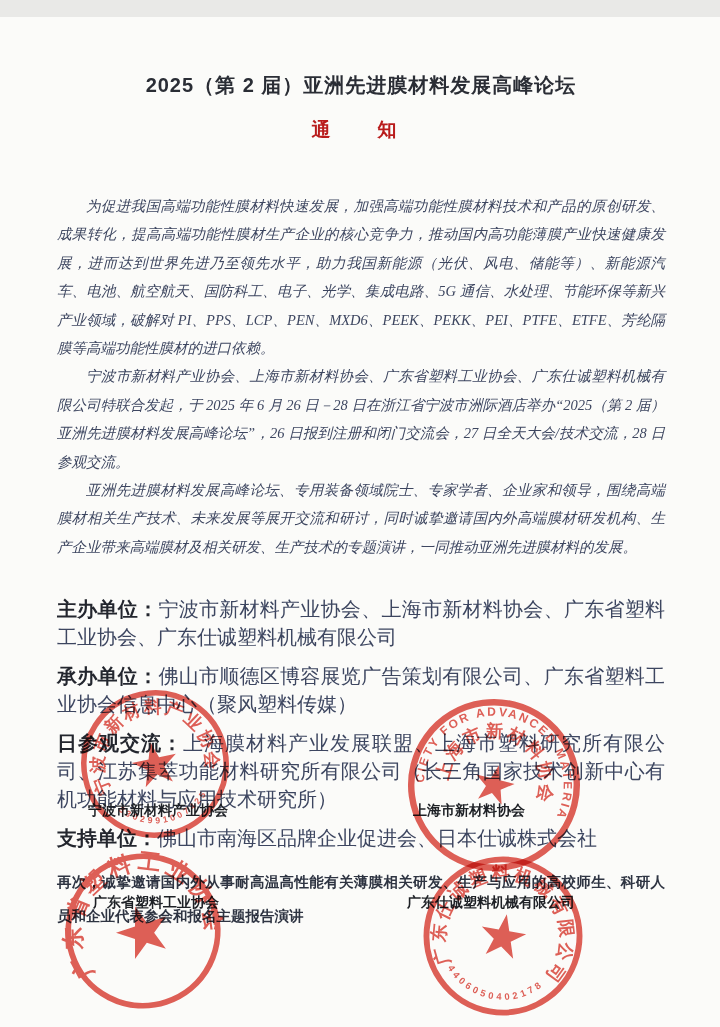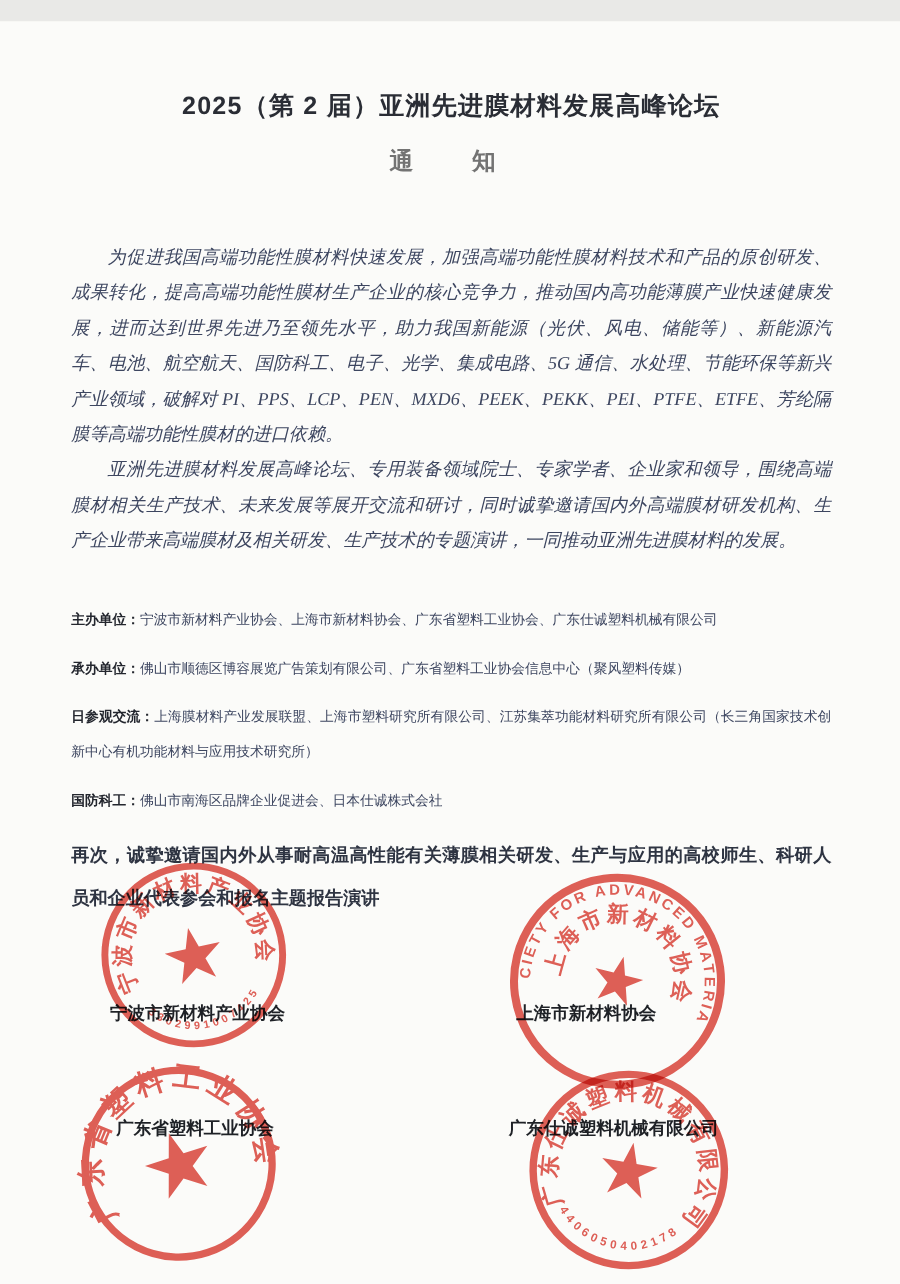--- a/index.html
+++ b/index.html
@@ -20,37 +20,37 @@
     font-size:20px;line-height:32px;
     color:#2a2d35;
     letter-spacing:1px;
   }
   .doc-subtitle{
     margin:13px 0 0 0;
     text-align:center;
     font-family:"Liberation Sans", sans-serif;
     font-weight:bold;
     font-size:19px;line-height:32px;
-    color:#737373;
+    color:#b91c1c;
     letter-spacing:14px;
   }
   .para{
     margin:0;
     text-indent:2em;
     text-align:justify;
     font-size:14.5px;
     line-height:28.4px;
     color:#3d4660;
     font-style:italic;
   }
   .para.first{margin-top:46px;}
   .sections{margin-top:34px;}
   .section{
     margin:0 0 11px 0;
-    font-size:11px;
+    font-size:20px;
     line-height:28px;
     text-align:justify;
     color:#3d4660;
   }
   .sec-label{
     font-family:"Liberation Sans", sans-serif;
     font-weight:bold;
     color:#23262e;
   }
   .closing{
@@ -89,34 +89,35 @@
 </head>
 <body>
 
 <div class="page">
   <div class="content">
 
     <h1 class="doc-title">2025（第 2 届）亚洲先进膜材料发展高峰论坛</h1>
     <h2 class="doc-subtitle">通　知</h2>
 
     <p class="para first">为促进我国高端功能性膜材料快速发展，加强高端功能性膜材料技术和产品的原创研发、成果转化，提高高端功能性膜材生产企业的核心竞争力，推动国内高功能薄膜产业快速健康发展，进而达到世界先进乃至领先水平，助力我国新能源（光伏、风电、储能等）、新能源汽车、电池、航空航天、国防科工、电子、光学、集成电路、5G 通信、水处理、节能环保等新兴产业领域，破解对 PI、PPS、LCP、PEN、MXD6、PEEK、PEKK、PEI、PTFE、ETFE、芳纶隔膜等高端功能性膜材的进口依赖。</p>
+    <p class="para">宁波市新材料产业协会、上海市新材料协会、广东省塑料工业协会、广东仕诚塑料机械有限公司特联合发起，于 2025 年 6 月 26 日－28 日在浙江省宁波市洲际酒店举办“2025（第 2 届）亚洲先进膜材料发展高峰论坛”，26 日报到注册和闭门交流会，27 日全天大会/技术交流，28 日参观交流。</p>
     <p class="para">亚洲先进膜材料发展高峰论坛、专用装备领域院士、专家学者、企业家和领导，围绕高端膜材相关生产技术、未来发展等展开交流和研讨，同时诚挚邀请国内外高端膜材研发机构、生产企业带来高端膜材及相关研发、生产技术的专题演讲，一同推动亚洲先进膜材料的发展。</p>
 
     <div class="sections">
       <div class="section">
         <span class="sec-label">主办单位：</span><span class="sec-content">宁波市新材料产业协会、上海市新材料协会、广东省塑料工业协会、广东仕诚塑料机械有限公司</span>
       </div>
       <div class="section">
         <span class="sec-label">承办单位：</span><span class="sec-content">佛山市顺德区博容展览广告策划有限公司、广东省塑料工业协会信息中心（聚风塑料传媒）</span>
       </div>
       <div class="section">
         <span class="sec-label">日参观交流：</span><span class="sec-content">上海膜材料产业发展联盟、上海市塑料研究所有限公司、江苏集萃功能材料研究所有限公司（长三角国家技术创新中心有机功能材料与应用技术研究所）</span>
       </div>
       <div class="section">
-        <span class="sec-label">国防科工：</span><span class="sec-content">佛山市南海区品牌企业促进会、日本仕诚株式会社</span>
+        <span class="sec-label">支持单位：</span><span class="sec-content">佛山市南海区品牌企业促进会、日本仕诚株式会社</span>
       </div>
     </div>
 
     <p class="closing">再次，诚挚邀请国内外从事耐高温高性能有关薄膜相关研发、生产与应用的高校师生、科研人员和企业代表参会和报名主题报告演讲</p>
   </div>
 
   <div class="sig-label" style="left:88px;top:785px;">宁波市新材料产业协会</div>
   <div class="sig-label" style="left:413px;top:785px;">上海市新材料协会</div>
   <div class="sig-label" style="left:93px;top:877px;">广东省塑料工业协会</div>
   <div class="sig-label" style="left:407px;top:877px;">广东仕诚塑料机械有限公司</div>

